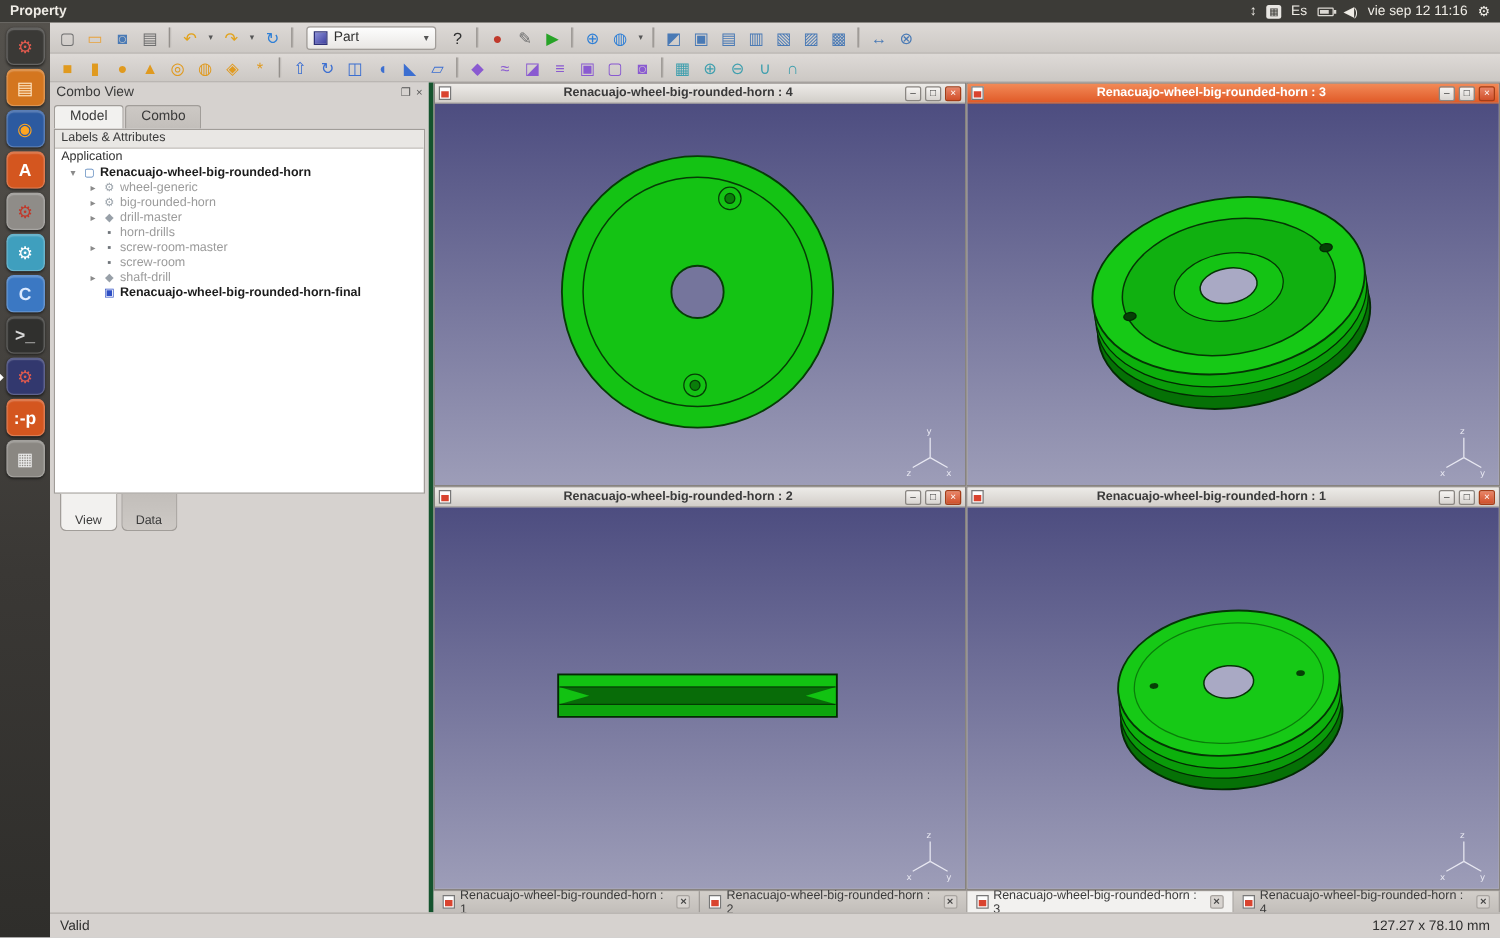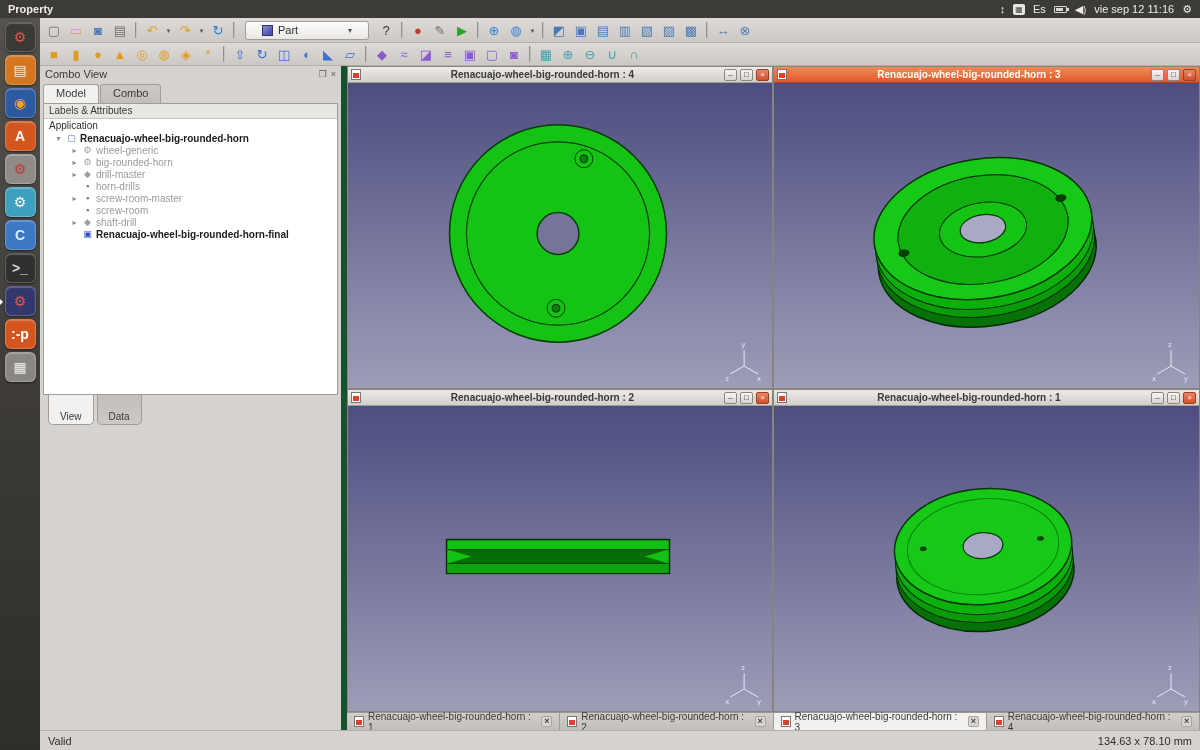--- a/index.html
+++ b/index.html
@@ -35,29 +35,29 @@
              border-bottom:1px solid #b3afab; background:linear-gradient(#dedad7,#ccc8c4); }
   .toolbar.row1 { height:25px; }
   .toolbar.row2 { height:23px; }
   .tb-seg { display:flex; align-items:center; gap:2px; }
   .tbi { width:20px; height:20px; display:flex; align-items:center; justify-content:center;
          font-size:13px; border-radius:3px; line-height:1; }
   .tbi[data-kind="sep"] { width:2px; height:16px; background:#c2beba; border-left:1px solid #94908c; margin:0 3px; border-radius:0; }
   .tbi[data-kind="dd"] { width:9px; font-size:7px; }
   .tbi-g { pointer-events:none; }
   .wb-combo { height:19px; display:flex; align-items:center; gap:5px; background:linear-gradient(#fdfdfd,#e9e7e4);
-              border:1px solid #a19d99; border-radius:3px; padding:0 16px; margin:0 5px; font-size:11px; width:124px; }
+              border:1px solid #a19d99; border-radius:3px; padding:0 5px; margin:0 5px; font-size:11px; width:104px; }
   .wb-cube { width:11px; height:11px; background:linear-gradient(135deg,#8b8fd8,#3f41a0); border:1px solid #2e3078; }
   .wb-arrow { margin-left:auto; font-size:8px; color:#555; }
 
   .content { position:absolute; top:48px; left:0; right:0; bottom:20px; }
 
   
   .combo-view { position:absolute; left:0; top:0; width:307px; bottom:0; background:#d6d2cf;
-                border-right:6px solid #14532d; display:flex; flex-direction:column; }
+                border-right:4px solid #14532d; display:flex; flex-direction:column; }
   .cv-title { height:16px; display:flex; align-items:center; font-size:11px; padding:0 5px; color:#3a3a3a; }
   .cv-btns { margin-left:auto; display:flex; gap:4px; font-size:9px; color:#555; }
   .cv-tabs { display:flex; gap:1px; padding:2px 3px 0 3px; height:21px; }
   .cv-tab { padding:2px 12px 0 12px; font-size:11px; background:linear-gradient(#cdc9c5,#c2beba);
             border:1px solid #a19d99; border-bottom:none; border-radius:3px 3px 0 0; color:#3a3a3a; }
   .cv-tab[data-active="true"] { background:#f2f1ef; }
   .tree-wrap { background:#ffffff; border:1px solid #a19d99; margin:0 3px; flex:0 0 292px; overflow:hidden; }
   .tree-header { background:#e9e7e4; border-bottom:1px solid #c6c2be; padding:1px 5px; font-size:10px; color:#3a3a3a; height:15px; }
   .tree-app { padding:1px 5px; font-size:10px; height:13px; }
   .tree-row { display:flex; align-items:center; height:12px; gap:3px; white-space:nowrap; font-size:10px; }
@@ -676,17 +676,17 @@
               <span class="mdi-tab-label">Renacuajo-wheel-big-rounded-horn : 4</span>
               <span class="mdi-tab-close">×</span>
             </div>
           </div>
 
       </div>
     </div>
 
     <div class="statusbar">
       <span>Valid</span>
-      <span class="status-right">134.63 x 78.10 mm</span>
+      <span class="status-right">127.27 x 78.10 mm</span>
     </div>
 
   </div>
 </div>
 
 </body></html>

